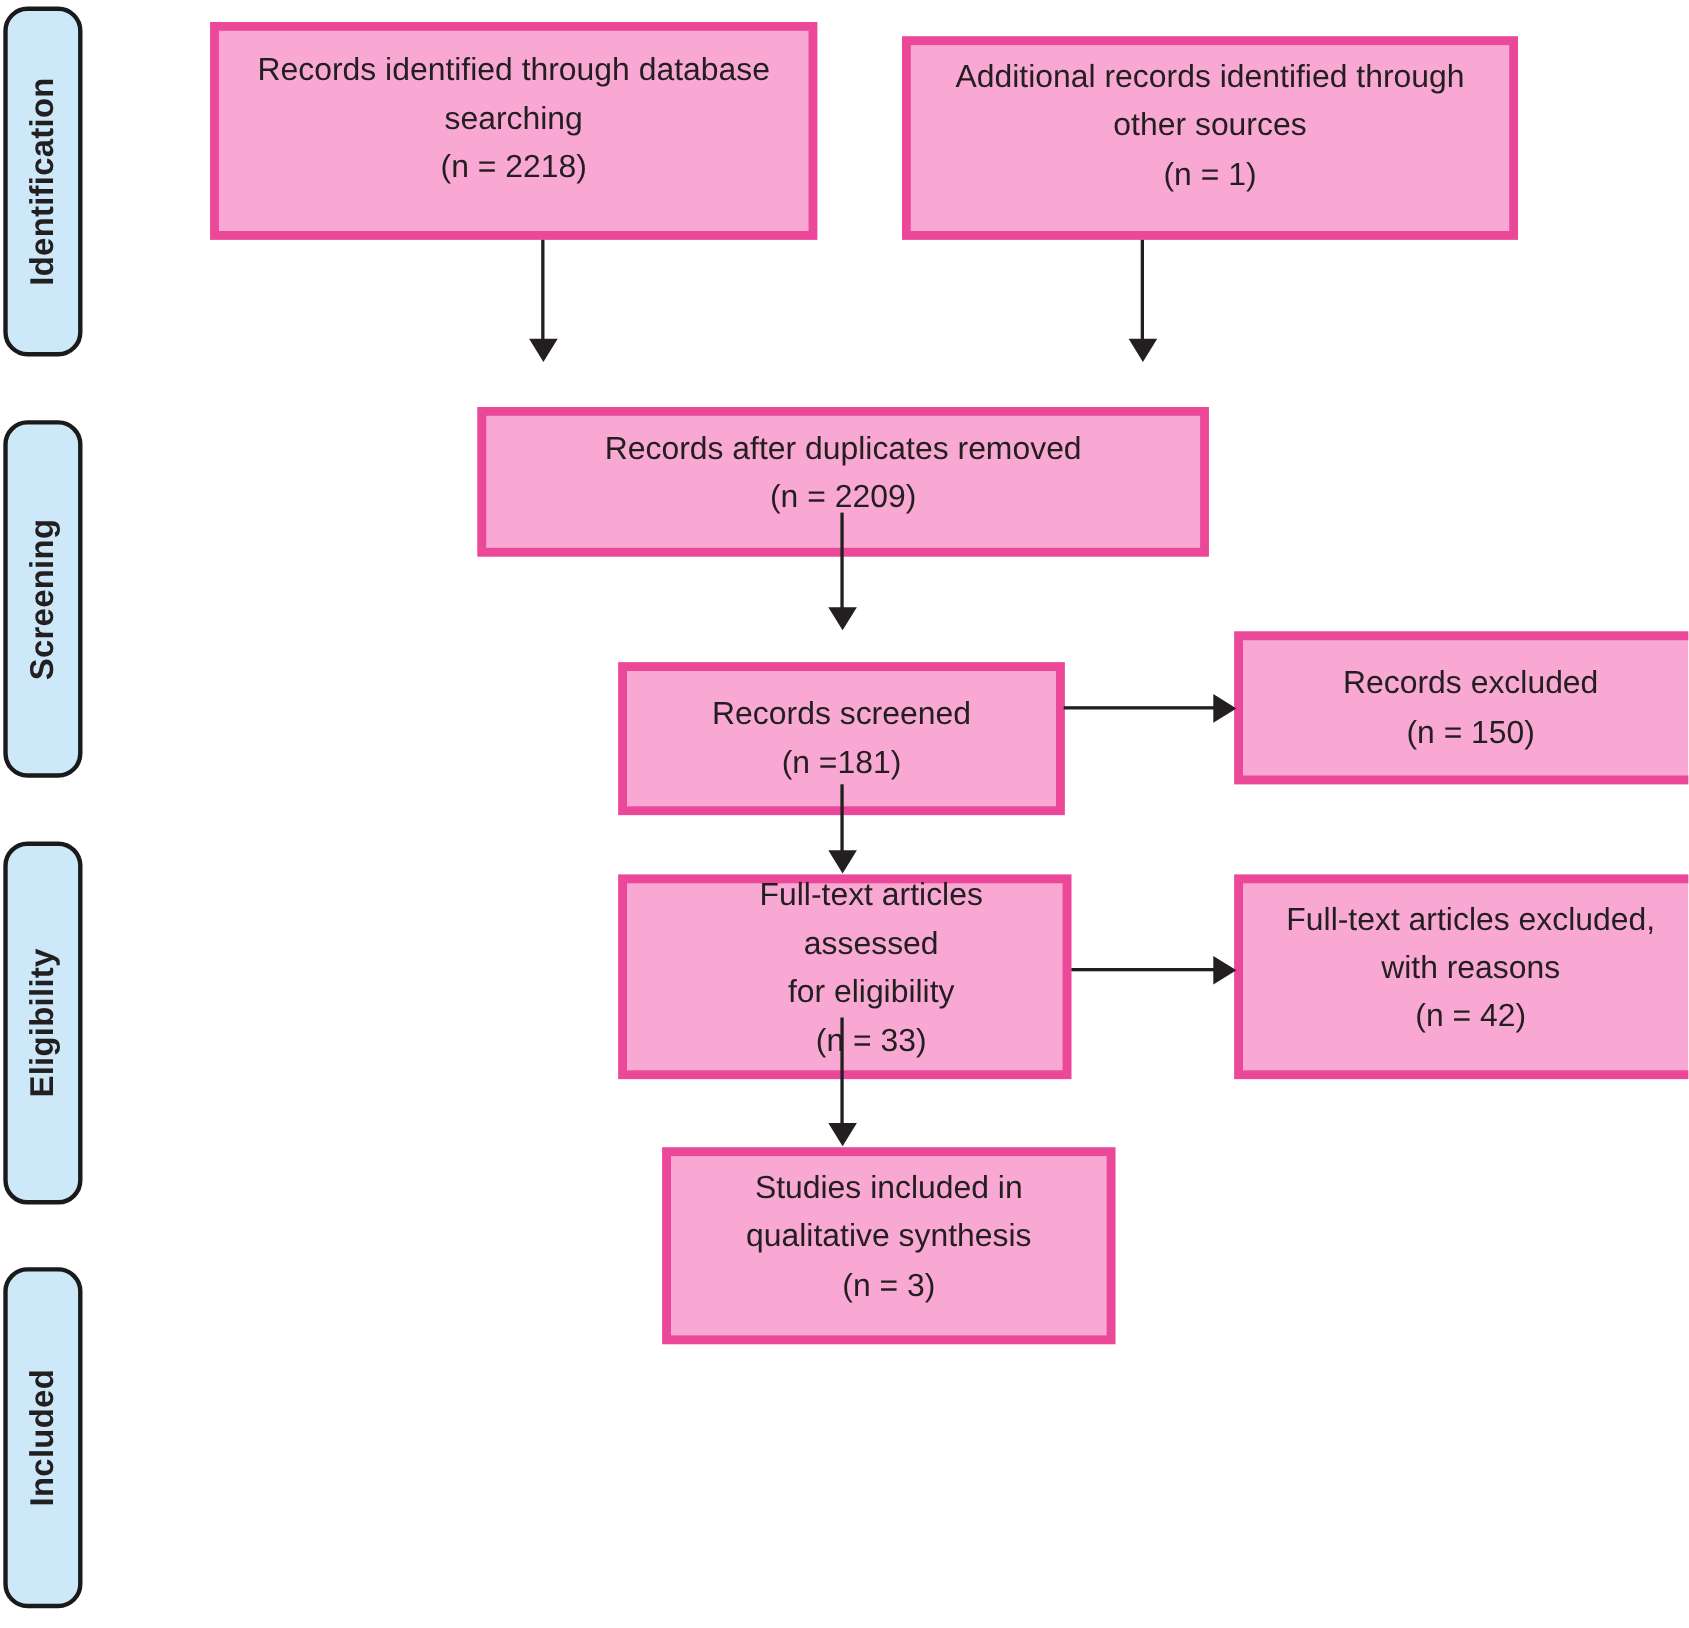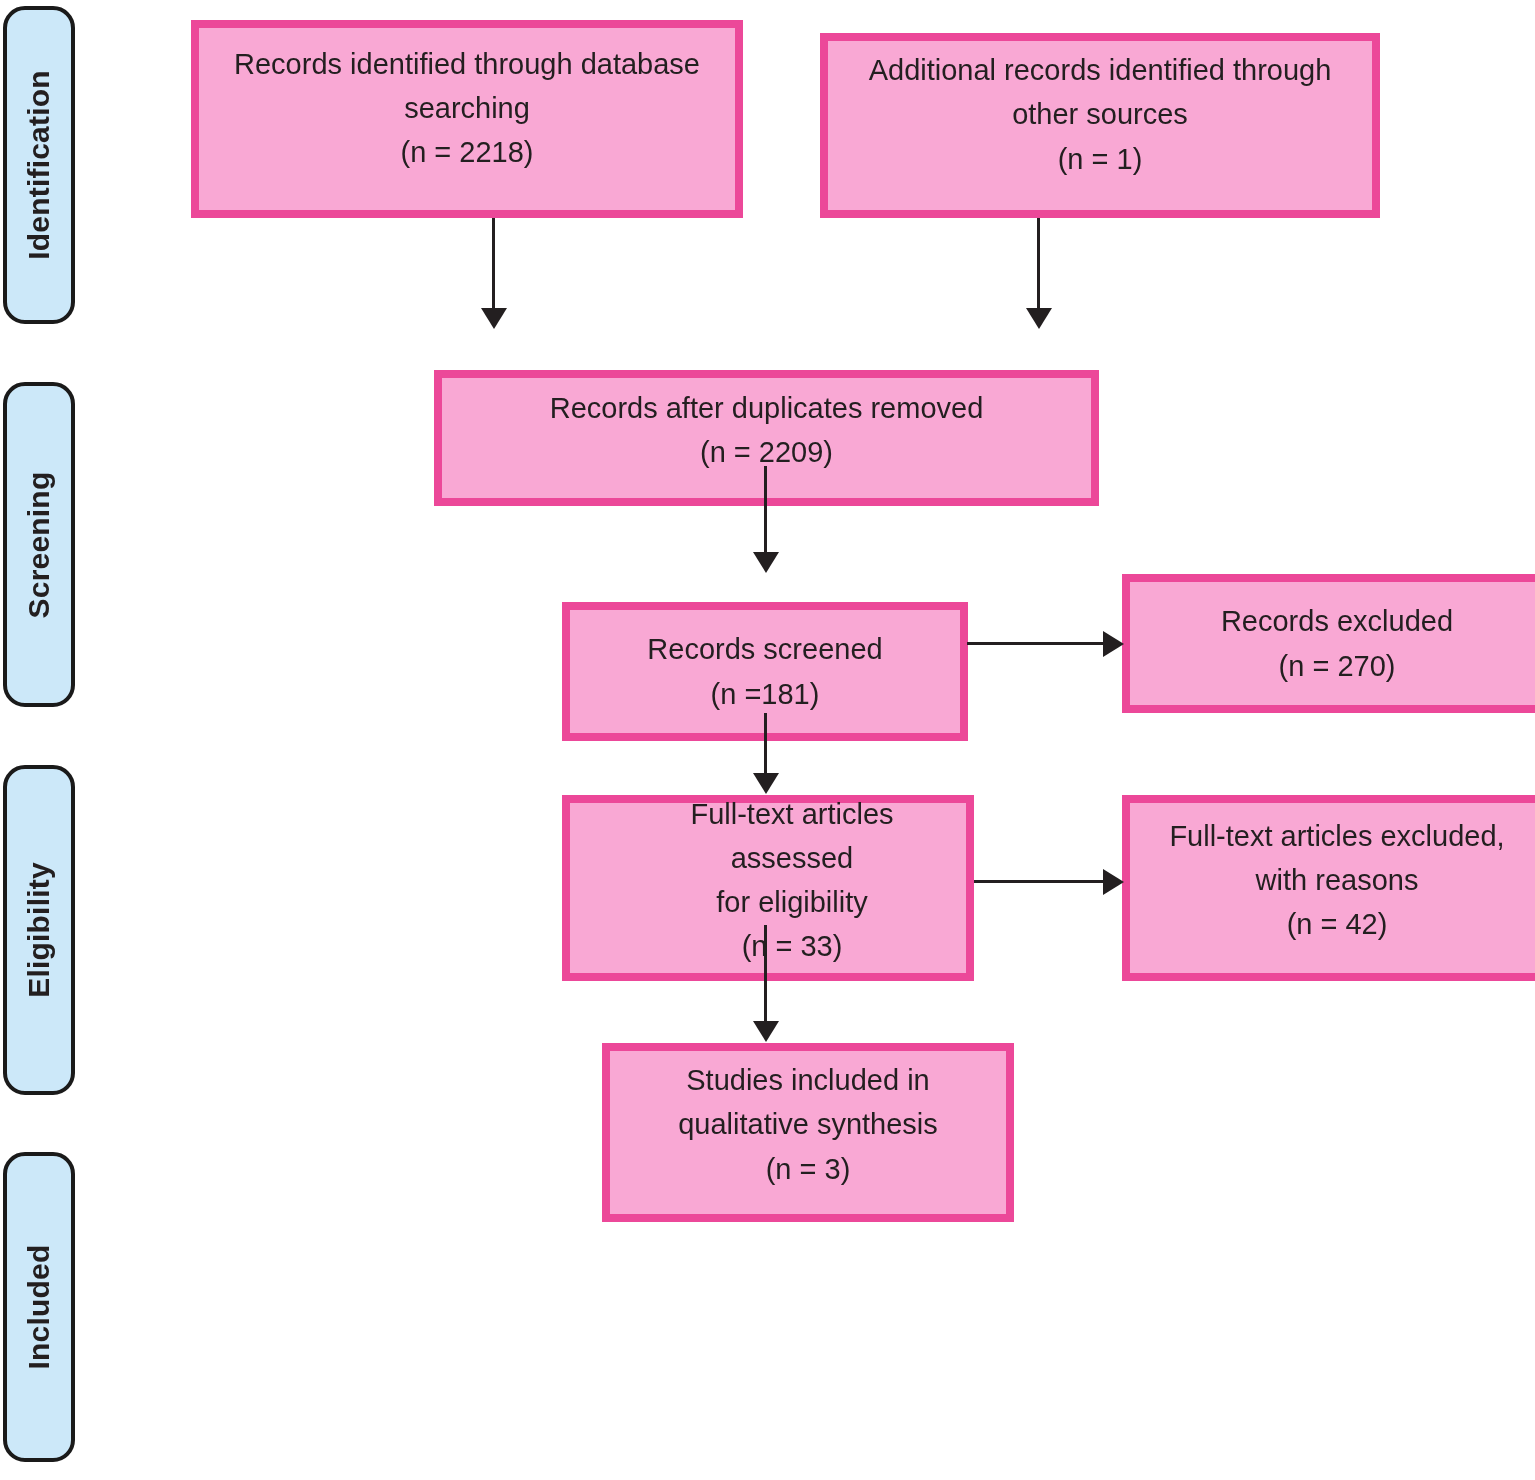--- a/index.html
+++ b/index.html
@@ -143,21 +143,21 @@
   <div class="vline" style="left:764px; top:466px; width:3px; height:88px;"></div>
   <div class="arrow-down" style="left:753px; top:552px;"></div>
 
   <div class="box" style="left:562px; top:602px; width:406px; height:139px;">
     <span class="box-text">Records screened
 (n =181)</span>
   </div>
 
   <div class="box" style="left:1122px; top:574px; width:430px; height:139px;">
     <span class="box-text">Records excluded
-(n = 270)</span>
+(n = 150)</span>
   </div>
 
   <div class="hline" style="left:967px; top:642px; width:140px; height:3px;"></div>
   <div class="arrow-right" style="left:1103px; top:631px;"></div>
 
   <div class="vline" style="left:764px; top:713px; width:3px; height:62px;"></div>
   <div class="arrow-down" style="left:753px; top:773px;"></div>
 
   <div class="box align-upper2" style="left:562px; top:795px; width:412px; height:186px;padding-left:48px;">
     <span class="box-text">Full-text articles assessed

